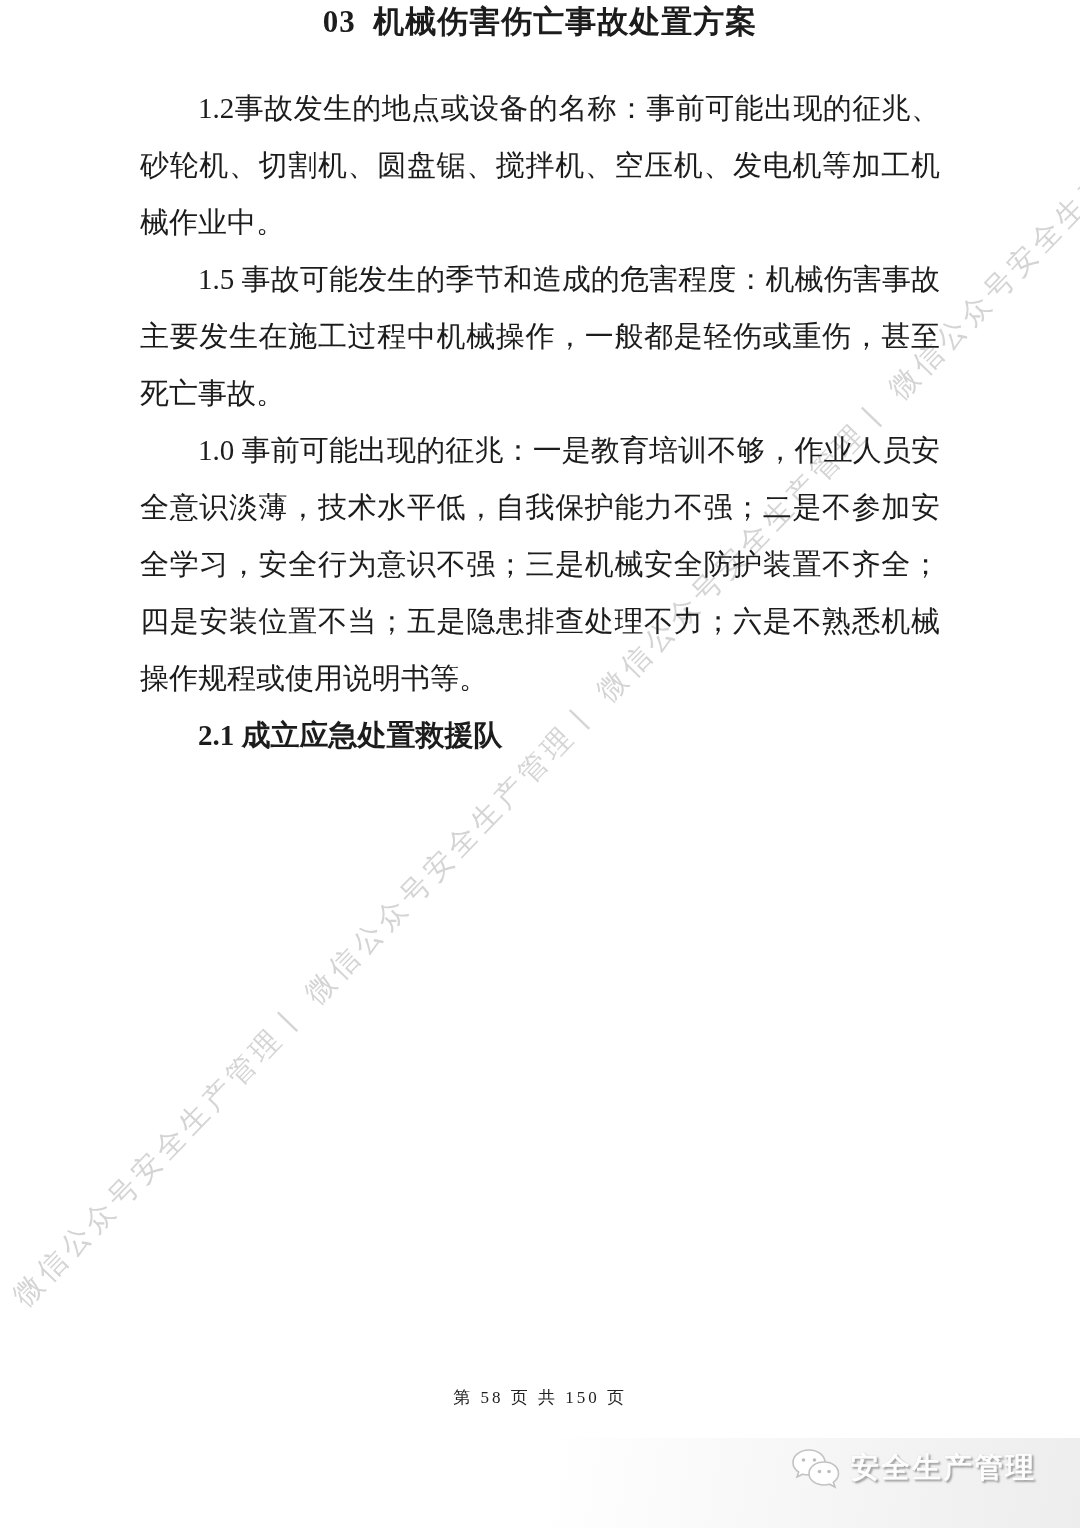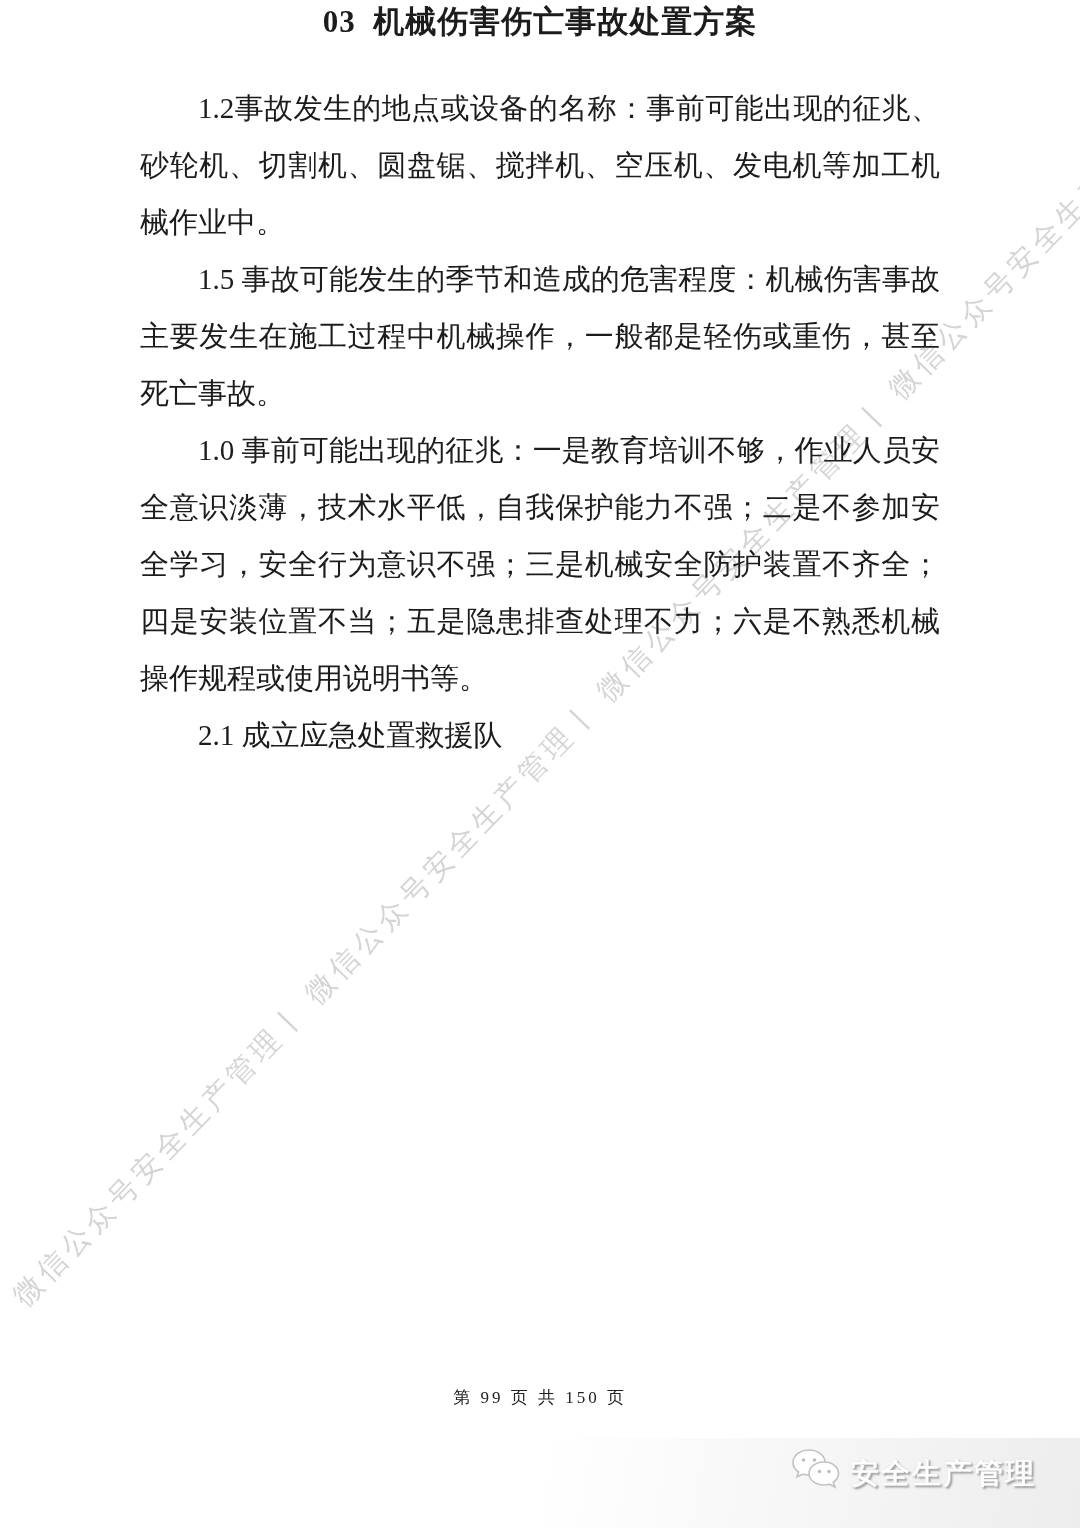--- a/index.html
+++ b/index.html
@@ -49,21 +49,21 @@
   }
   .content p {
     margin: 0;
     text-indent: 2em;
   }
   .content .h2 {
     font-weight: bold;
     font-family: "Liberation Sans", "DejaVu Sans", sans-serif;
     letter-spacing: 1px;
   }
-  .content .sub { font-weight: normal; }
+  .content .sub { font-weight: bold; }
   .footer {
     position: absolute;
     z-index: 2;
     left: 0;
     right: 0;
     top: 1386px;
     text-align: center;
     font-size: 17px;
     letter-spacing: 3px;
     color: #222222;
@@ -77,21 +77,21 @@
     height: 90px;
     background: linear-gradient(100deg, rgba(255,255,255,0) 50%, rgba(190,190,190,0.28) 100%);
     z-index: 2;
   }
   .brand {
     position: absolute;
     z-index: 3;
     top: 1448px;
     right: 44px;
     display: flex;
-    align-items: flex-end;
+    align-items: flex-start;
     gap: 9px;
   }
   .brand-label {
     font-size: 29px;
     letter-spacing: 2px;
     color: #fdfdfd;
     font-family: "Liberation Sans", "DejaVu Sans", sans-serif;
     text-shadow: 0 0 1px #c9c9c9, 2px 2px 2px #9f9f9f;
     font-weight: bold;
   }
@@ -107,21 +107,21 @@
   <h1 class="doc-title">03  机械伤害伤亡事故处置方案</h1>
 
   <div class="content">
     <p>1.2事故发生的地点或设备的名称：事前可能出现的征兆、砂轮机、切割机、圆盘锯、搅拌机、空压机、发电机等加工机械作业中。</p>
     <p>1.5 事故可能发生的季节和造成的危害程度：机械伤害事故主要发生在施工过程中机械操作，一般都是轻伤或重伤，甚至死亡事故。</p>
     <p>1.0 事前可能出现的征兆：一是教育培训不够，作业人员安全意识淡薄，技术水平低，自我保护能力不强；二是不参加安全学习，安全行为意识不强；三是机械安全防护装置不齐全；四是安装位置不当；五是隐患排查处理不力；六是不熟悉机械操作规程或使用说明书等。</p>
     <p class="sub">2.1 成立应急处置救援队</p>
   </div>
 
   <div class="footer">
-    <span>第 99 页 共 150 页</span>
+    <span>第 58 页 共 150 页</span>
   </div>
 
   <div class="brand-band"></div>
 
   <div class="brand">
     <svg class="wechat-icon" width="52" height="46" viewBox="0 0 52 46" aria-hidden="true">
 
       <path d="M20 2 C11 2 4 7.5 4 14.5 C4 18.5 6.2 21.8 9.6 24 L8 29 L13.6 26.2 C15.6 26.8 17.7 27 20 27 C29 27 36 21.5 36 14.5 C36 7.5 29 2 20 2 Z" fill="#ffffff" stroke="#c2c2c2" stroke-width="1.6"></path>
       <circle cx="14.5" cy="12" r="1.8" fill="#bdbdbd"></circle>
       <circle cx="25.5" cy="12" r="1.8" fill="#bdbdbd"></circle>

